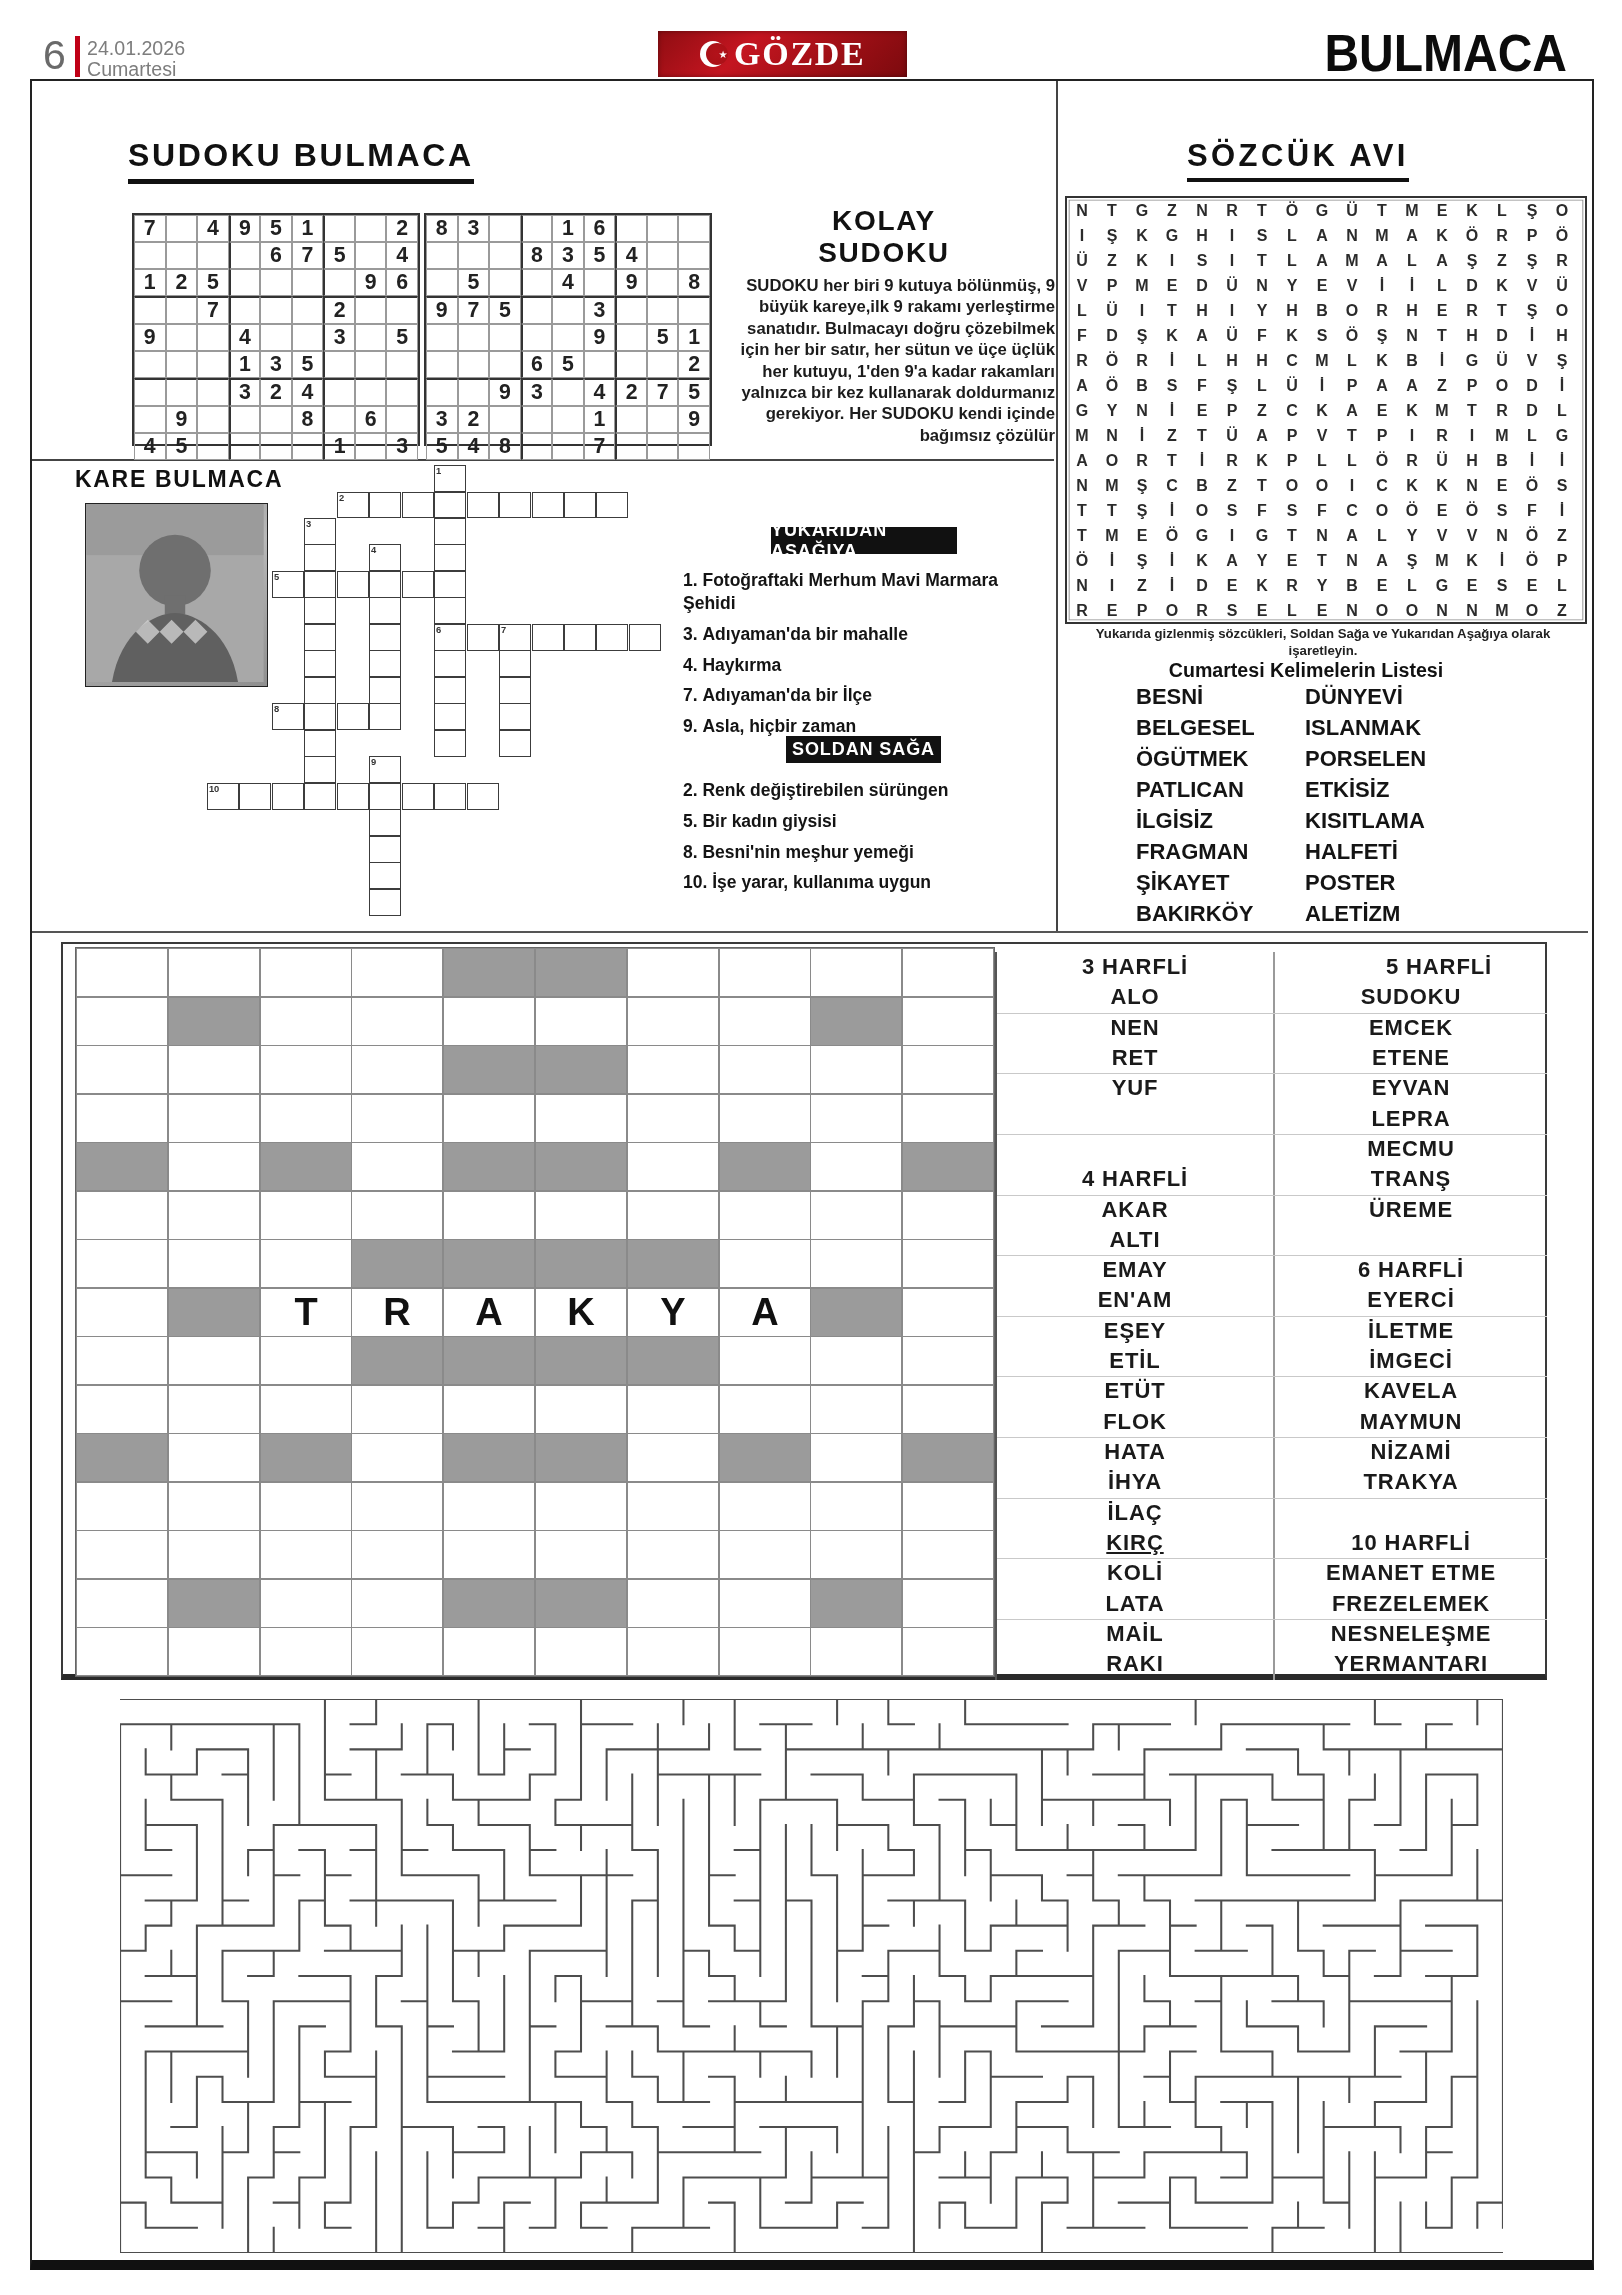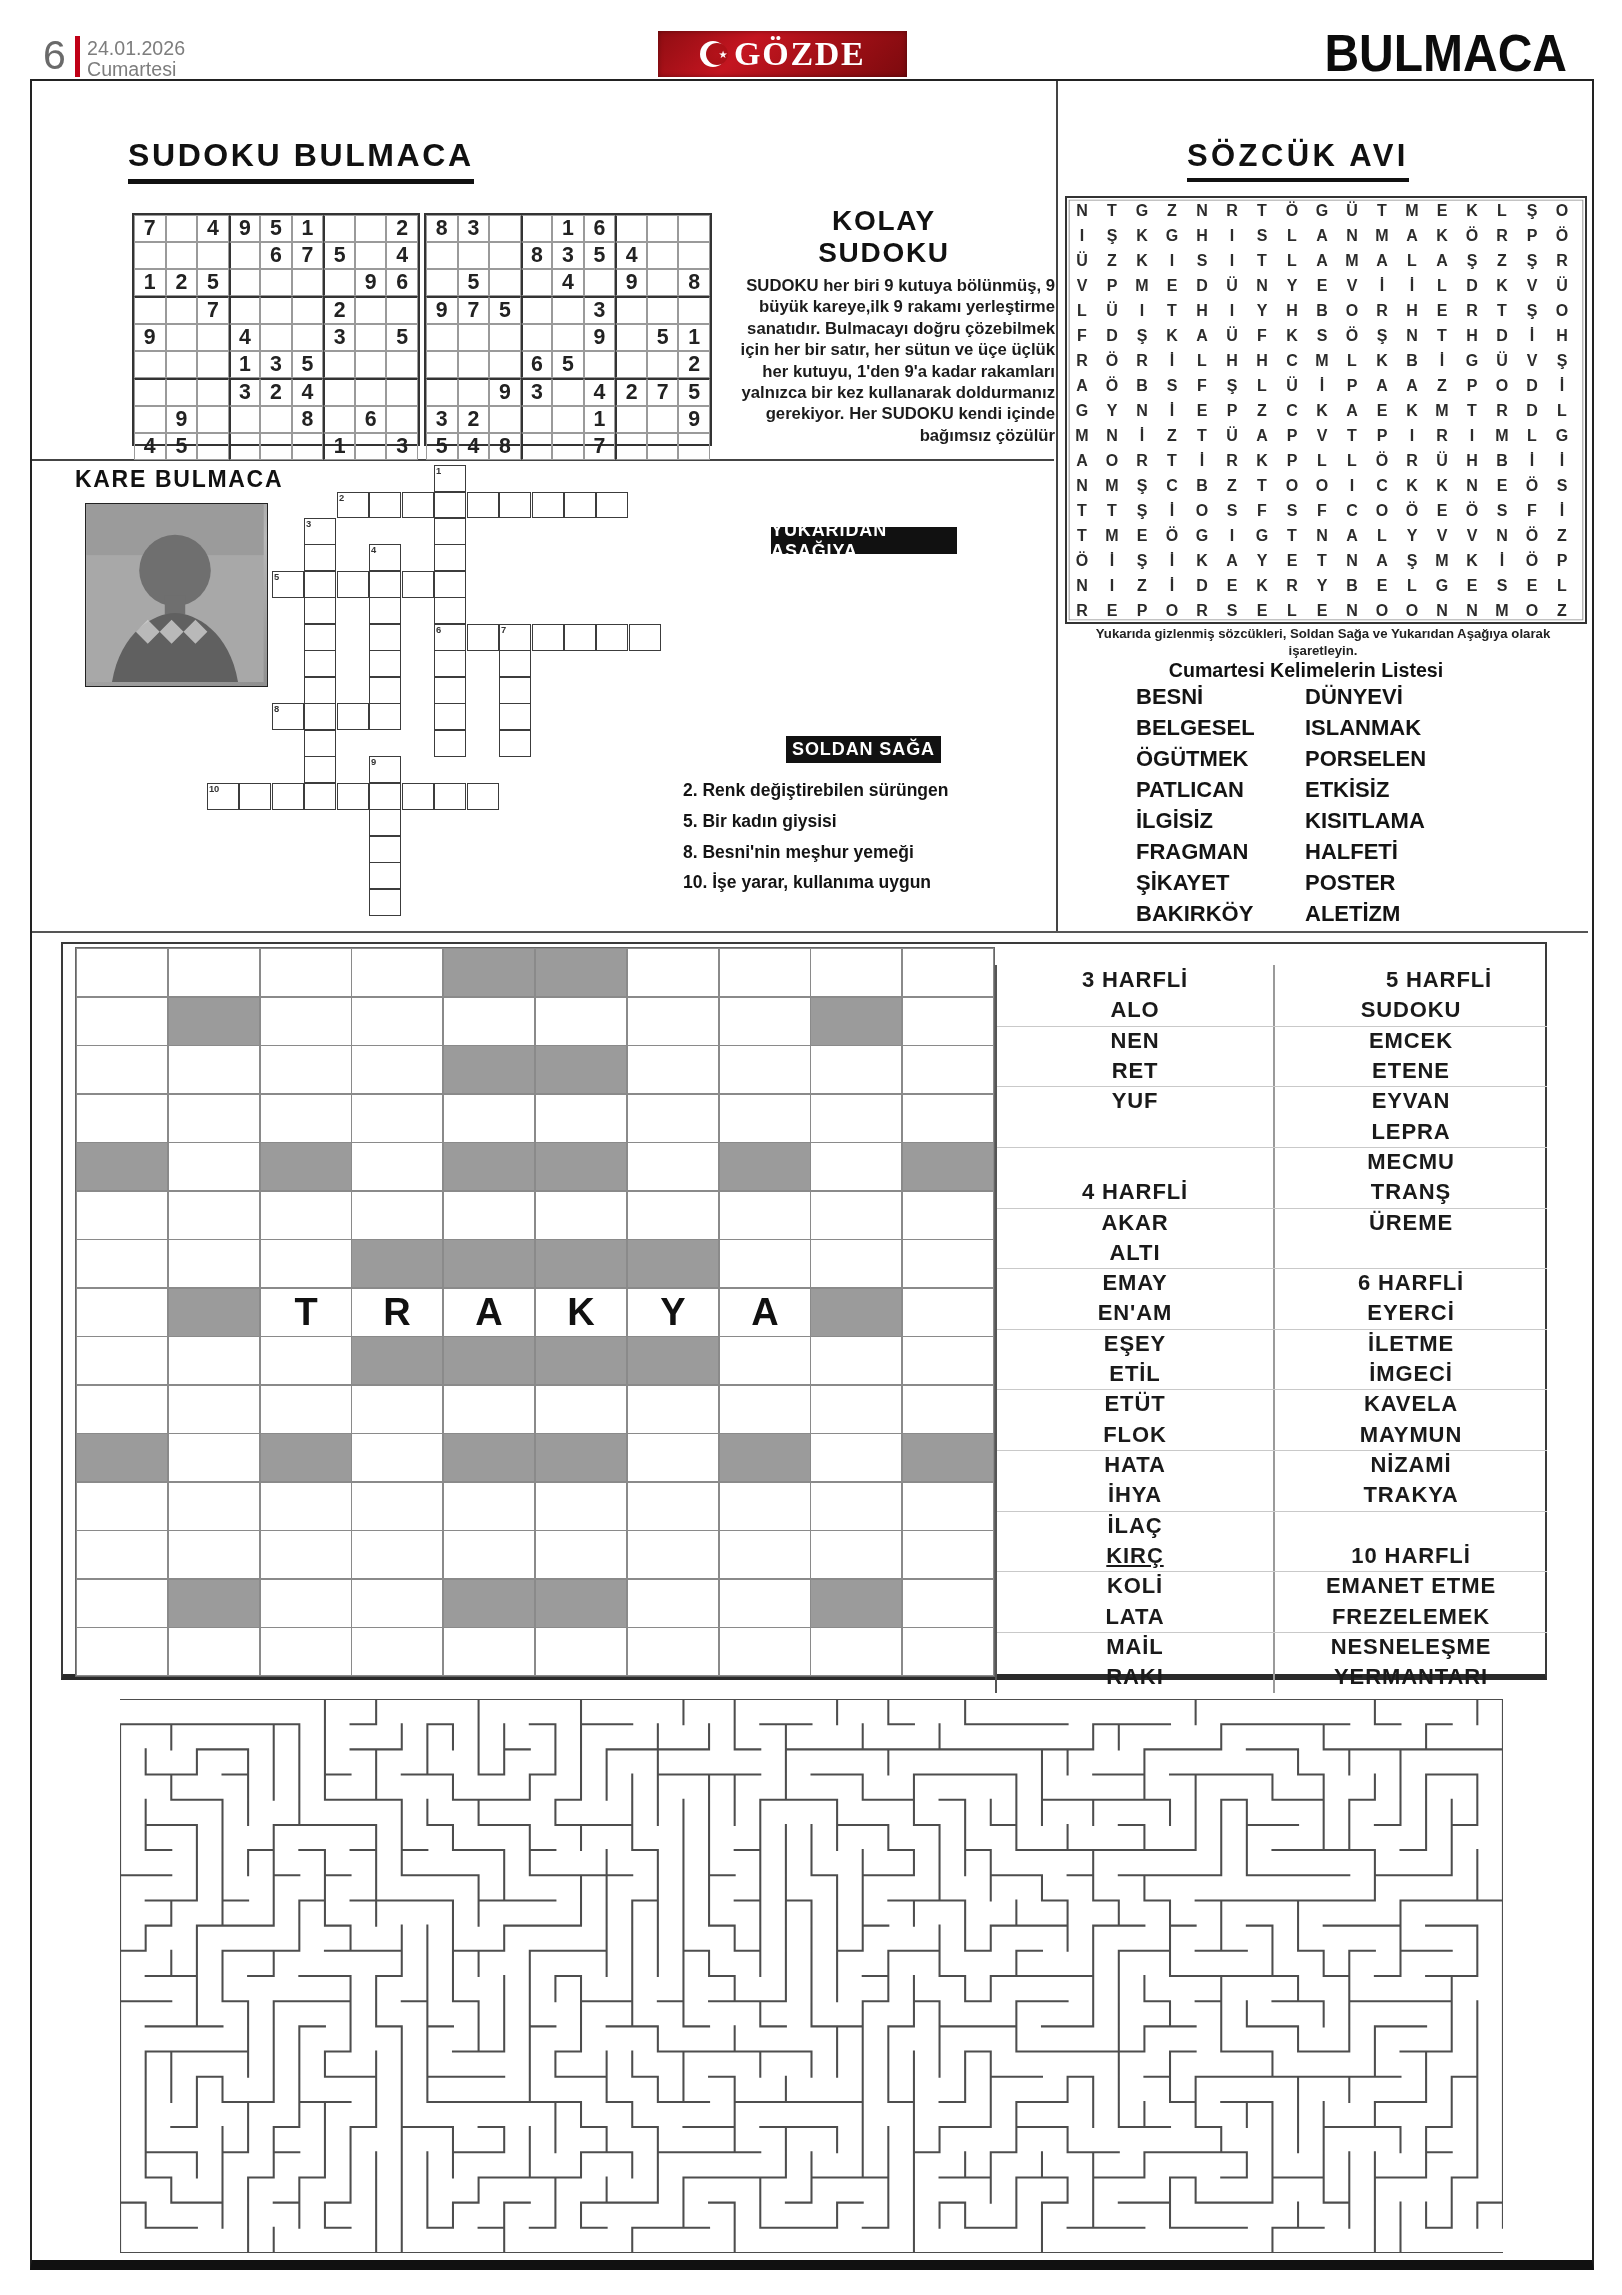--- a/index.html
+++ b/index.html
@@ -67,21 +67,21 @@
   .clues{font-size:17.5px;font-weight:600;color:#141414;line-height:1.32;}
   .clues .clue{margin-bottom:7.7px;}
   .clues b{font-weight:800;}
 
   
   .fill-box{left:61px;top:942px;width:1486px;height:738px;border:2.6px solid #3a3a3a;border-bottom:6px solid #2a2a2a;box-sizing:border-box;}
   .fg-cell{position:absolute;box-sizing:border-box;border:0.9px solid #8a8a8a;background:#fff;
         display:flex;align-items:center;justify-content:center;font-size:38px;font-weight:800;color:#111;}
   .fg-cell.gray{background:#9b9b9b;}
   .fill-grid{position:absolute;left:12px;top:3.4px;width:918px;height:728px;border:1.7px solid #666;box-sizing:content-box;}
-  .fill-table{position:absolute;left:932px;top:21px;width:552px;height:728px;border-left:2.6px solid #555;box-sizing:border-box;}
+  .fill-table{position:absolute;left:932px;top:8px;width:552px;height:728px;border-left:2.6px solid #555;box-sizing:border-box;}
   .ft-divider{position:absolute;left:276px;top:0;width:1.7px;height:100%;background:#9a9a9a;}
   .ft-cell{position:absolute;width:276px;height:30px;display:flex;align-items:center;justify-content:center;
         font-size:22px;font-weight:600;color:#1a1a1a;letter-spacing:0.9px;}
   .ft-cell.hdr{font-weight:800;}
   .ft-line{position:absolute;left:0;width:100%;height:0.9px;background:#c9c9c9;}
 
   
   .maze{left:120px;top:1699px;}
 </style>
 </head>
@@ -726,20 +726,27 @@
       <div class="cw-cell" style="left: 195px; top: 318px;"></div>
       <div class="cw-cell" style="left: 227px; top: 318px;"></div>
       <div class="cw-cell" style="left: 260px; top: 318px;"></div>
       <div class="cw-cell" style="left: 162px; top: 344px;"></div>
       <div class="cw-cell" style="left: 162px; top: 371px;"></div>
       <div class="cw-cell" style="left: 162px; top: 397px;"></div>
       <div class="cw-cell" style="left: 162px; top: 424px;"></div>
     </div>
 
   <div class="abs clue-label" style="left:771px;top:527px;width:186px;height:27px;">YUKARIDAN AŞAĞIYA</div>
+  <div class="abs clues" style="left:683px;top:569px;width:369px;" id="downclues">
+      <div class="clue"><b>1. </b>Fotoğraftaki Merhum Mavi Marmara Şehidi</div>
+      <div class="clue"><b>3. </b>Adıyaman'da bir mahalle</div>
+      <div class="clue"><b>4. </b>Haykırma</div>
+      <div class="clue"><b>7. </b>Adıyaman'da bir İlçe</div>
+      <div class="clue"><b>9. </b>Asla, hiçbir zaman</div>
+    </div>
   <div class="abs clue-label" style="left:786px;top:736px;width:155px;height:27px;">SOLDAN SAĞA</div>
   <div class="abs clues" style="left:683px;top:779px;width:374px;" id="acrossclues">
       <div class="clue"><b>2. </b>Renk değiştirebilen sürüngen</div>
       <div class="clue"><b>5. </b>Bir kadın giysisi</div>
       <div class="clue"><b>8. </b>Besni'nin meşhur yemeği</div>
       <div class="clue"><b>10. </b>İşe yarar, kullanıma uygun</div>
     </div>
 
   <div class="abs fill-box">
     <div class="fill-grid" id="fillgrid">

